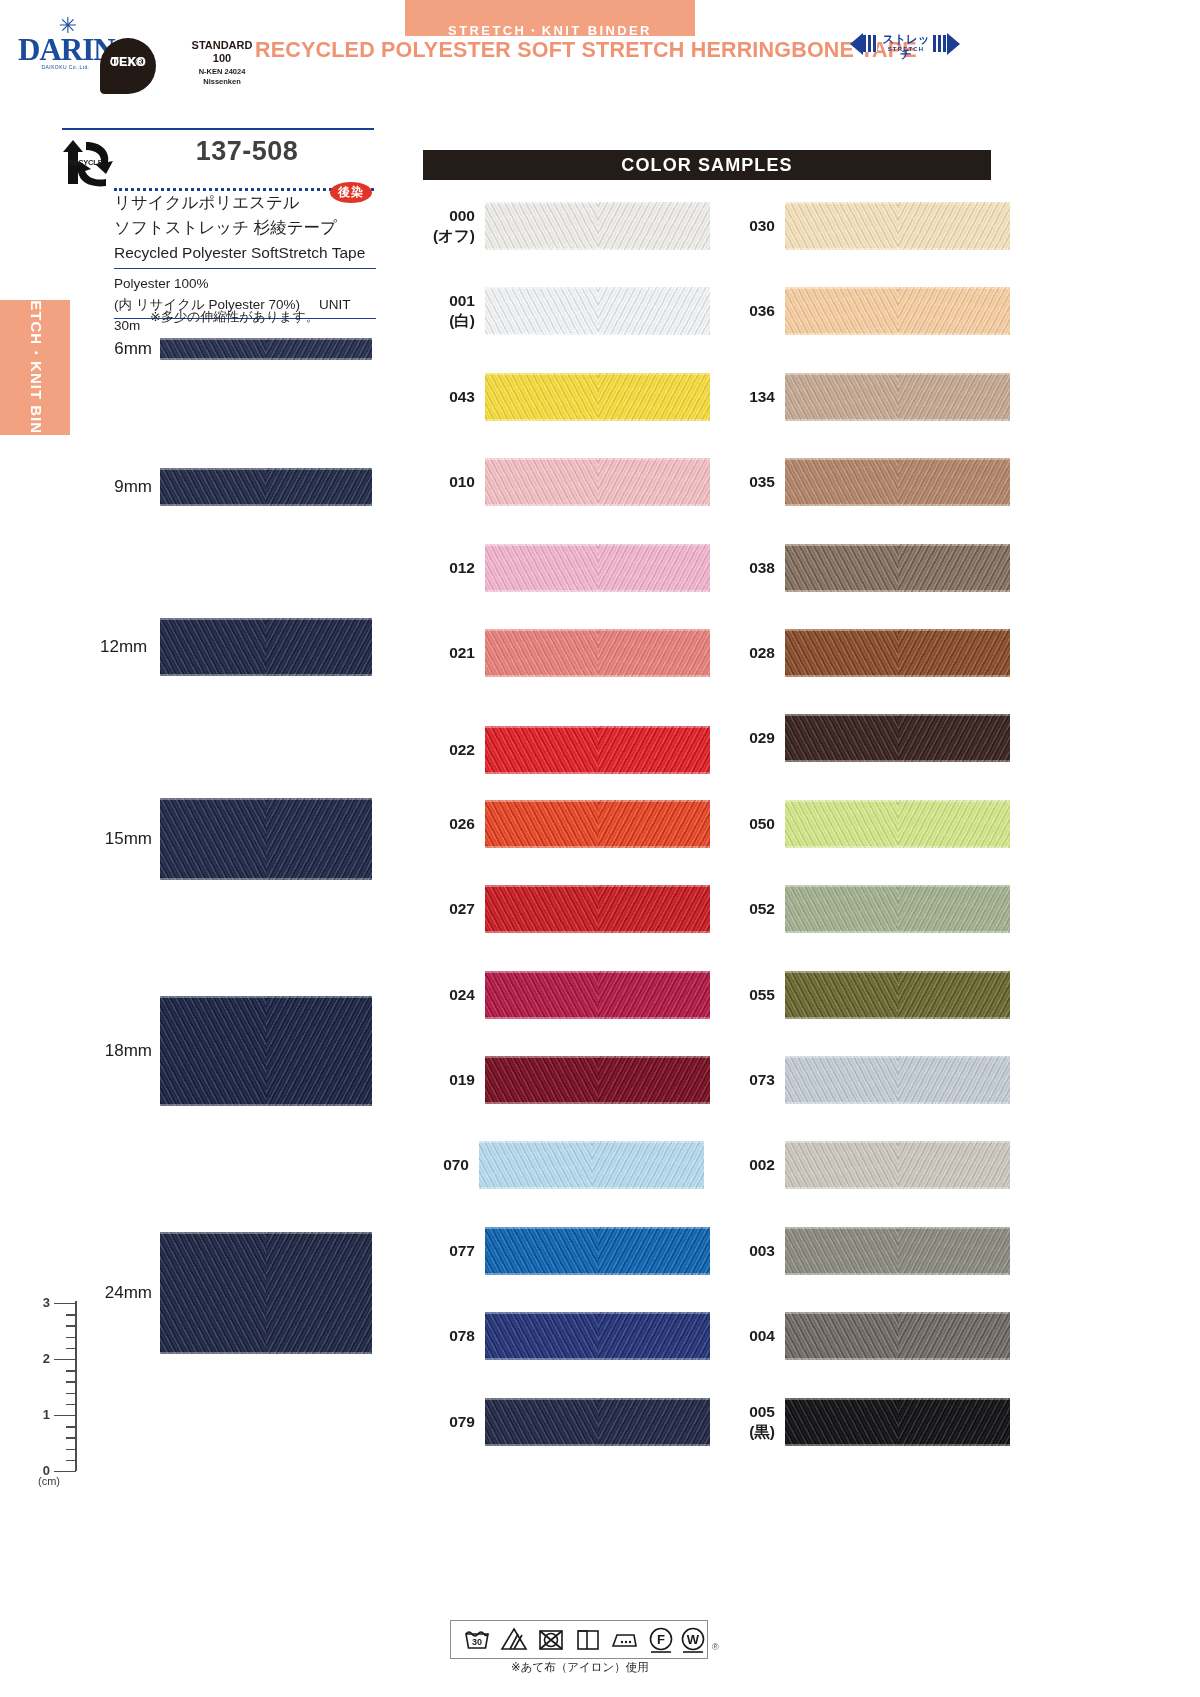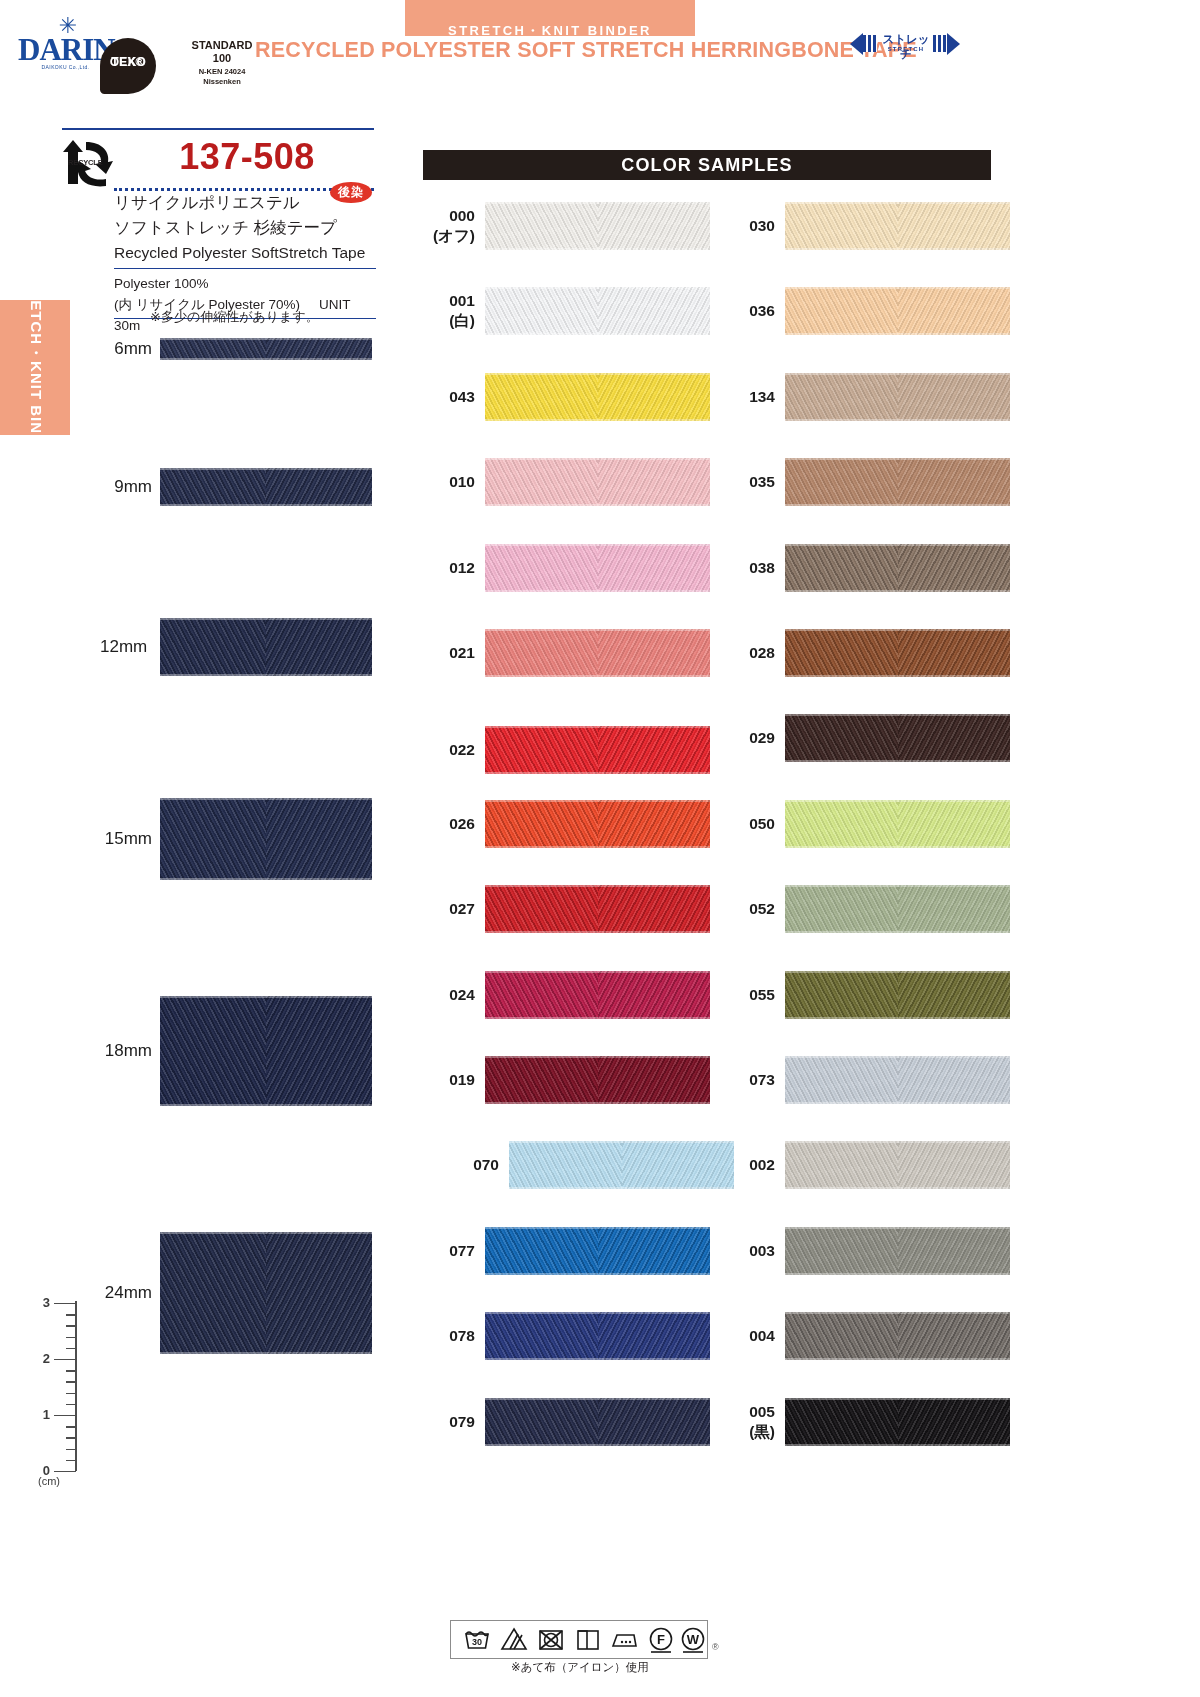--- a/index.html
+++ b/index.html
@@ -74,21 +74,21 @@
     font-size:14.5px;line-height:24px;color:#231f20;
   }
   #recycle-note div:nth-child(2){padding-left:18px;}
   
   #prod{position:absolute;left:62px;top:128px;width:312px;}
   #prod .rule-top{border-top:2px solid #1c3f94;}
   #recycle-icon{position:absolute;left:0px;top:10px;width:52px;height:52px;}
   #recycle-icon .lbl{position:absolute;left:6px;top:20px;font-size:7.5px;font-weight:bold;letter-spacing:-.2px;}
   #prod-code{
     position:absolute;left:60px;top:8px;width:250px;text-align:center;
-    font-weight:bold;font-size:36px;letter-spacing:.5px;color:#b91c1c;
+    font-weight:bold;font-size:27px;letter-spacing:.5px;color:#404040;
   }
   #prod .dots{position:absolute;left:52px;top:60px;width:260px;border-top:3px dotted #1c3f94;}
   #prod-names{position:absolute;left:52px;top:62px;width:262px;font-size:16.5px;line-height:25px;}
   #prod-names .en{font-size:15.5px;}
   #badge-atozome{
     position:absolute;left:330px;top:182px;width:42px;height:21px;border-radius:50%;
     background:#e03427;color:#fff;font-size:12px;font-weight:bold;text-align:center;
     line-height:21px;letter-spacing:1px;
   }
   #prod .rule-mid{position:absolute;left:52px;top:140px;width:262px;border-top:1.5px solid #1c3f94;}
@@ -394,21 +394,21 @@
     </div>
     <div class="crow" style="left: 423px; top: 1056px; width: 287px;">
       <div class="ccode">019</div>
       <div class="cband">
         <div class="hb dark" style="width: 225px; height: 48px; background: rgb(124, 18, 38);">
           <div class="edge-t"></div>
           <div class="edge-b"></div>
         </div>
       </div>
     </div>
-    <div class="crow" style="left: 447px; top: 1141.4px; width: 287px;">
+    <div class="crow" style="left: 417px; top: 1141.4px; width: 287px;">
       <div class="ccode">070</div>
       <div class="cband">
         <div class="hb" style="width: 225px; height: 48px; background: rgb(183, 220, 238);">
           <div class="edge-t"></div>
           <div class="edge-b"></div>
         </div>
       </div>
     </div>
     <div class="crow" style="left: 423px; top: 1226.8px; width: 287px;">
       <div class="ccode">077</div>

